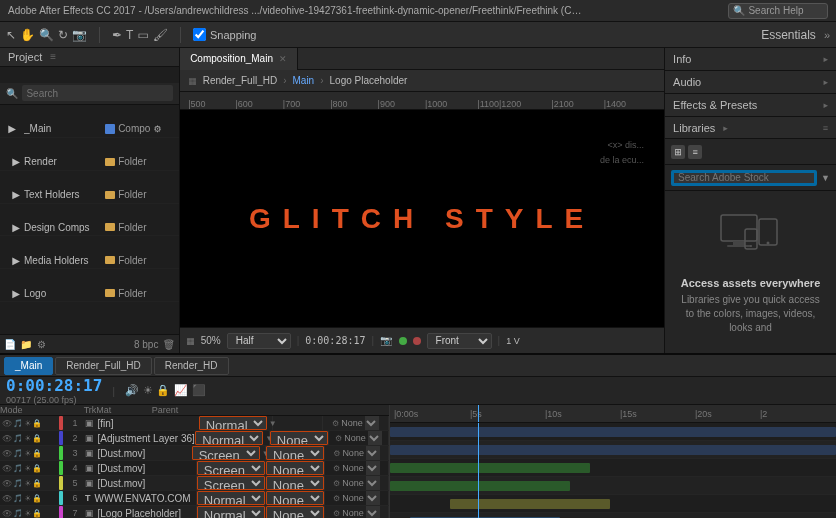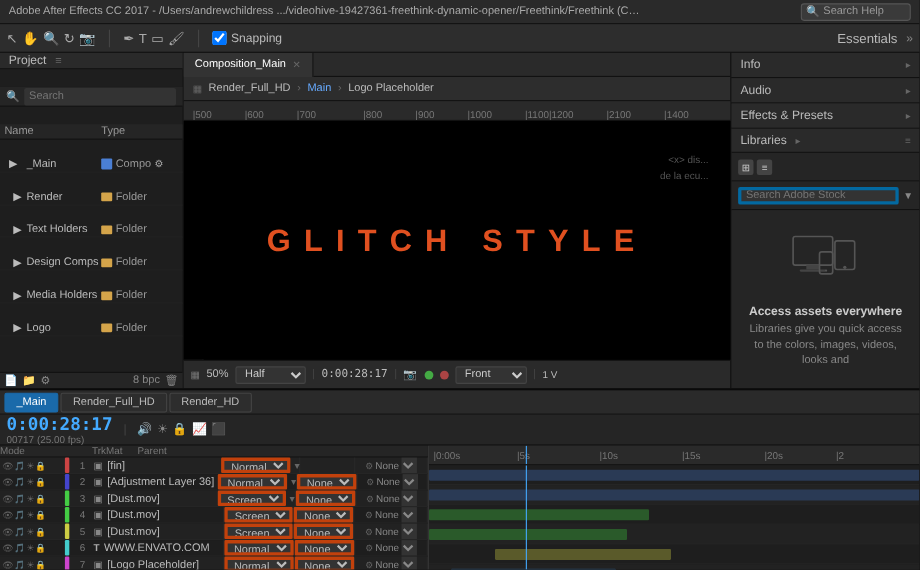--- a/index.html
+++ b/index.html
@@ -411,21 +411,21 @@
       display: flex;
       align-items: center;
       padding: 0 2px;
       gap: 2px;
       border-right: 1px solid #2a2a2a;
     }
     .tl-row-num { width: 16px; text-align: center; color: #777; font-size: 9px; }
     .tl-row-name { flex: 1; overflow: hidden; text-overflow: ellipsis; white-space: nowrap; color: #bbb; padding: 0 2px; }
 
     .tl-row-mode { width: 70px; display: flex; align-items: center; justify-content: center; gap: 2px; border-right: 1px solid #2a2a2a; height: 100%; }
-    .tl-mode-dropdown { background: #333; border: 3px solid #c2410c; color: #bbb; font-size: 10px; height: 14px; padding: 0 2px; border-radius: 1px; }
+    .tl-mode-dropdown { background: #333; border: 1px solid #c2410c; color: #bbb; font-size: 13px; height: 14px; padding: 0 2px; border-radius: 1px; }
     .tl-row-trkmat { width: 60px; display: flex; align-items: center; justify-content: center; gap: 2px; border-right: 1px solid #2a2a2a; height: 100%; }
     .tl-row-parent { width: 80px; display: flex; align-items: center; justify-content: center; gap: 2px; border-right: 1px solid #2a2a2a; height: 100%; }
 
     
     .layer-color-bar { width: 4px; height: 14px; border-radius: 1px; margin-right: 2px; }
     .color-red { background: #cc4444; }
     .color-blue { background: #4444cc; }
     .color-green { background: #44cc44; }
     .color-yellow { background: #cccc44; }
     .color-cyan { background: #44cccc; }
@@ -517,24 +517,20 @@
   <div class="content-area">
 
     <div class="left-panel">
       <div class="panel-header">
         <span>Project</span>
         <span style="margin-left:8px; color:#666; font-size:10px;">≡</span>
       </div>
       <div class="panel-search">
         <span style="color:#888; margin-right:4px; font-size:10px;">🔍</span>
         <input type="text" style="background: rgb(51, 51, 51); border: none; color: rgb(204, 204, 204); font-size: 10px; width: 100%; outline: none;" placeholder="Search">
-      </div>
-      <div class="layer-list-header">
-        <div class="col-name">Name</div>
-        <div class="col-type">Type</div>
       </div>
 
       <div class="layer-item">
         <span class="layer-icon">▶</span>
         <span class="layer-name">_Main</span>
         <div class="layer-type">
           <span class="type-icon-comp"></span>
           <span>Compo</span>
           <span style="color:#aaa; font-size:9px;">⚙</span>
         </div>
@@ -606,21 +602,21 @@
         <span class="breadcrumb-arrow">›</span>
         <span style="cursor:pointer; color:#6af;">Main</span>
         <span class="breadcrumb-arrow">›</span>
         <span>Logo Placeholder</span>
       </div>
 
       <div class="timeline-ruler">
         <div class="ruler-marks">
           <span style="margin-right:30px;">|500</span>
           <span style="margin-right:30px;">|600</span>
-          <span style="margin-right:43px;">|700</span>
+          <span style="margin-right:30px;">|700</span>
           <span style="margin-right:30px;">|800</span>
           <span style="margin-right:30px;">|900</span>
           <span style="margin-right:30px;">|1000</span>
           <span style="">|1100</span>
           <span style="margin-right:30px;">|1200</span>
           <span style="margin-right:30px;">|2100</span>
           <span style="margin-right:30px;">|1400</span>
         </div>
       </div>
 
@@ -758,21 +754,21 @@
       </div>
     </div>
 
     <div style="display:flex; flex:1; overflow:hidden;">
 
       <div style="width:390px; border-right:1px solid #333; display:flex; flex-direction:column; overflow:hidden;">
 
         <div style="height:18px; background:#252525; display:flex; align-items:center; border-bottom:1px solid #111; font-size:9px; color:#777;">
           <div style="width:70px; text-align:left;">Mode</div>
           <div style="width:55px; text-align:center;">TrkMat</div>
-          <div style="width:80px; ">Parent</div>
+          <div style="width:80px; text-align:center;">Parent</div>
         </div>
 
         <div class="tl-layer-row">
           <div class="tl-row-controls">
             <div class="tl-switches">
               <span style="font-size:8px;color:#666;">👁</span>
               <span style="font-size:8px;color:#666;">🎵</span>
               <span style="font-size:8px;color:#666;">☀</span>
               <span style="font-size:8px;color:#666;">🔒</span>
             </div>

